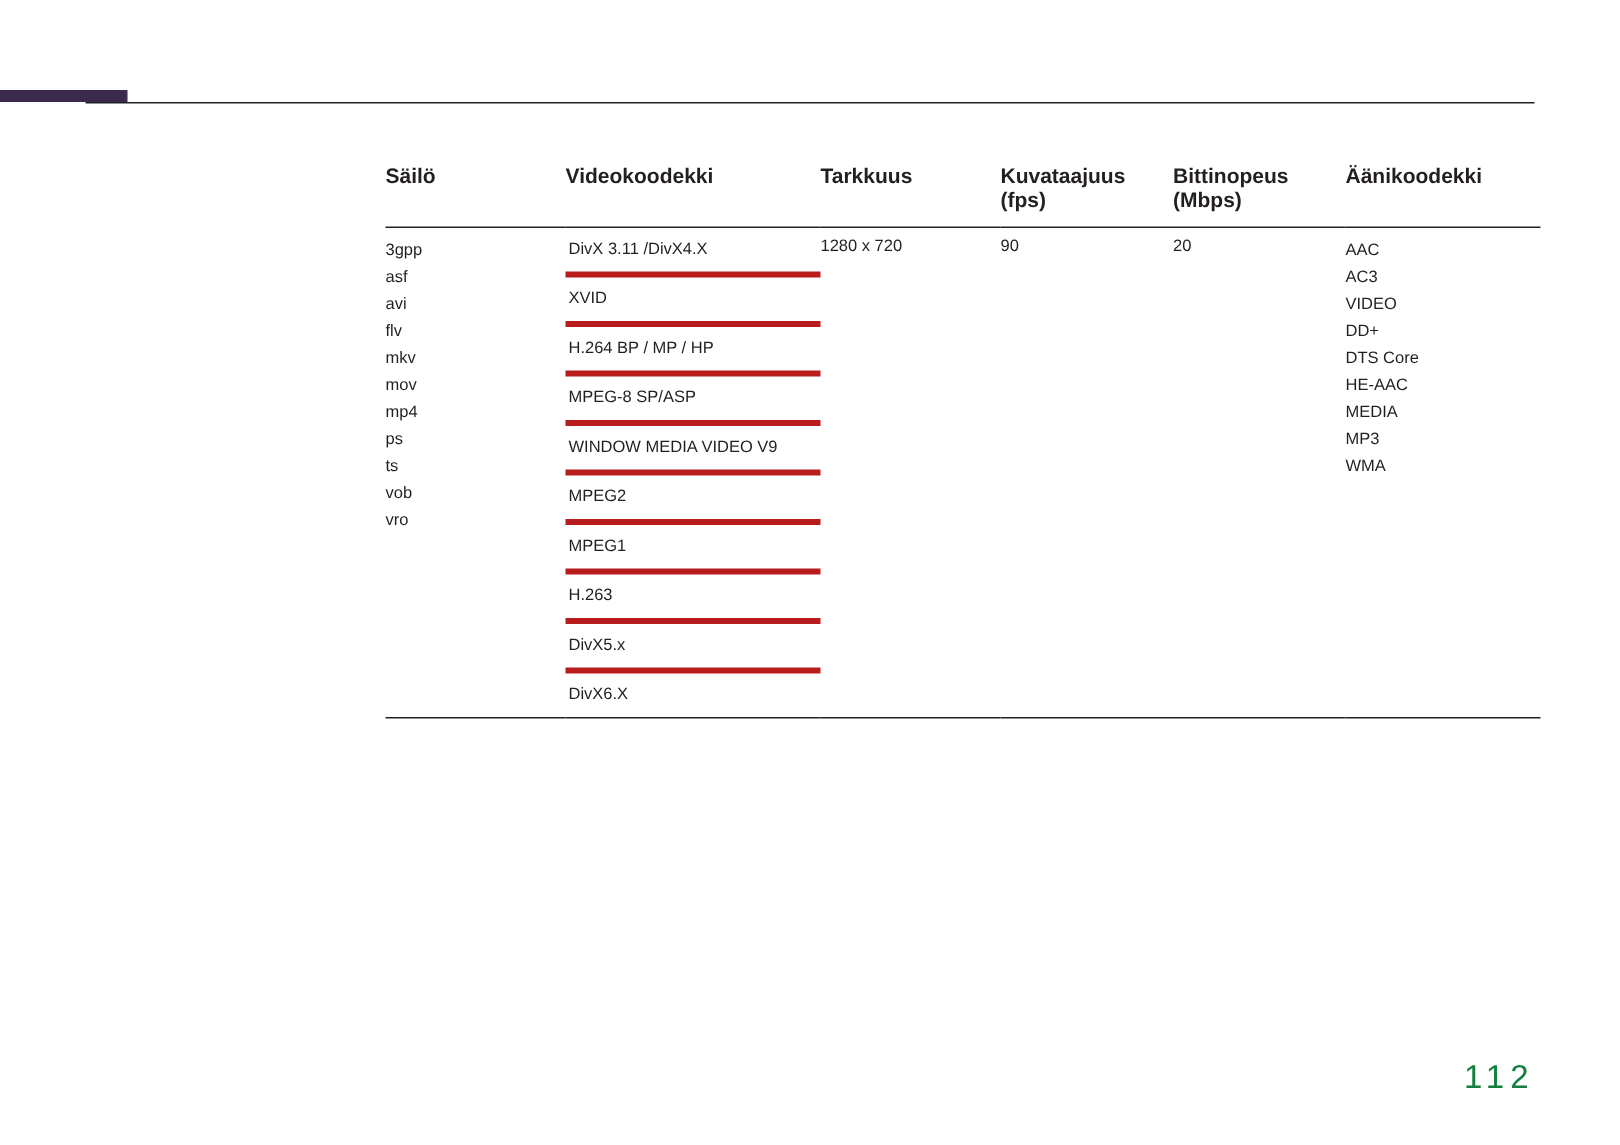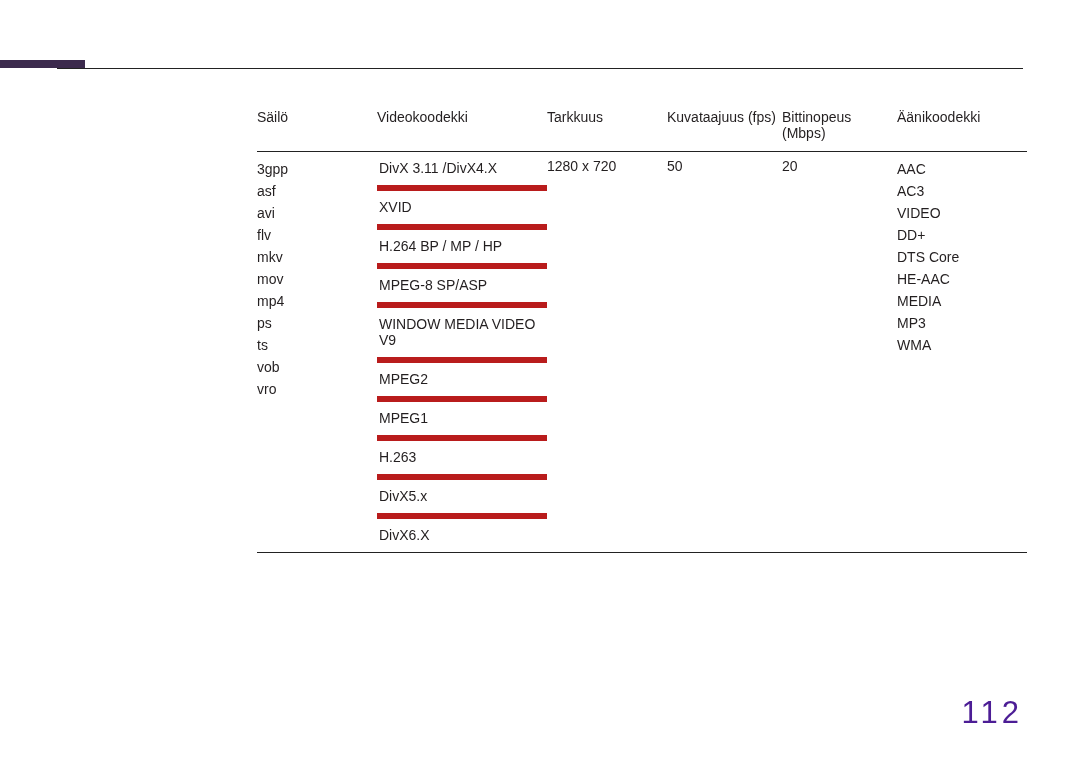--- a/index.html
+++ b/index.html
@@ -2,27 +2,27 @@
 <html><head>
 <meta charset="utf-8">
 <style>
   * { margin: 0; padding: 0; box-sizing: border-box; }
   html, body { width: 1080px; height: 763px; background: #fff; font-family: "Segoe UI", Arial, sans-serif; color: #231f20; }
   .page { position: relative; width: 1080px; height: 763px; }
   .side-tab { position: absolute; left: 0; top: 60px; width: 85px; height: 8px; background: #3c2a4d; }
   .hrule { position: absolute; left: 57px; right: 57px; border-top: 1px solid #222; }
   .content { position: absolute; left: 257px; top: 103px; width: 770px; }
   table { border-collapse: collapse; width: 100%; table-layout: fixed; }
-  th { text-align: left; font-weight: 400; font-size: 14px; padding: 6px 0 10px 0; vertical-align: top; }
+  th { text-align: left; font-weight: 700; font-size: 14px; padding: 6px 0 10px 0; vertical-align: top; }
   .th-rule { border-top: 1px solid #222; }
   .bot-rule { border-bottom: 1px solid #222; }
-  td { font-size: 14px; vertical-align: top; padding: 6px 0 6px 0; }
-  .codec-cell { border-bottom: 6px solid #b91c1c; padding: 8px 0 9px 2px; }
+  td { font-size: 11px; vertical-align: top; padding: 6px 0 6px 0; }
+  .codec-cell { border-bottom: 4px solid #b91c1c; padding: 8px 0 9px 2px; }
   .stack span { display: block; padding: 3px 0; }
-  .pagenum { position: absolute; right: 57px; bottom: 32px; font-size: 31px; color: #4c1d95; letter-spacing: 4px; font-weight: 300; }
+  .pagenum { position: absolute; right: 57px; bottom: 32px; font-size: 22px; color: #15803d; letter-spacing: 4px; font-weight: 300; }
   col.c1 { width: 120px; }
   col.c2 { width: 170px; }
   col.c3 { width: 120px; }
   col.c4 { width: 115px; }
   col.c5 { width: 115px; }
   col.c6 { width: 130px; }
 </style>
 </head>
 <body>
 
@@ -76,21 +76,21 @@
             <div class="codec-cell">H.264 BP / MP / HP</div>
             <div class="codec-cell">MPEG-8 SP/ASP</div>
             <div class="codec-cell">WINDOW MEDIA VIDEO V9</div>
             <div class="codec-cell">MPEG2</div>
             <div class="codec-cell">MPEG1</div>
             <div class="codec-cell">H.263</div>
             <div class="codec-cell">DivX5.x</div>
             <div class="codec-cell" style="border-bottom:none">DivX6.X</div>
           </td>
           <td class="bot-rule">1280 x 720</td>
-          <td class="bot-rule">50</td>
+          <td class="bot-rule">90</td>
           <td class="bot-rule">20</td>
           <td class="bot-rule">
             <div class="stack">
               <span>AAC</span>
               <span>AC3</span>
               <span>VIDEO</span>
               <span>DD+</span>
               <span>DTS Core</span>
               <span>HE-AAC</span>
               <span>MEDIA</span>

